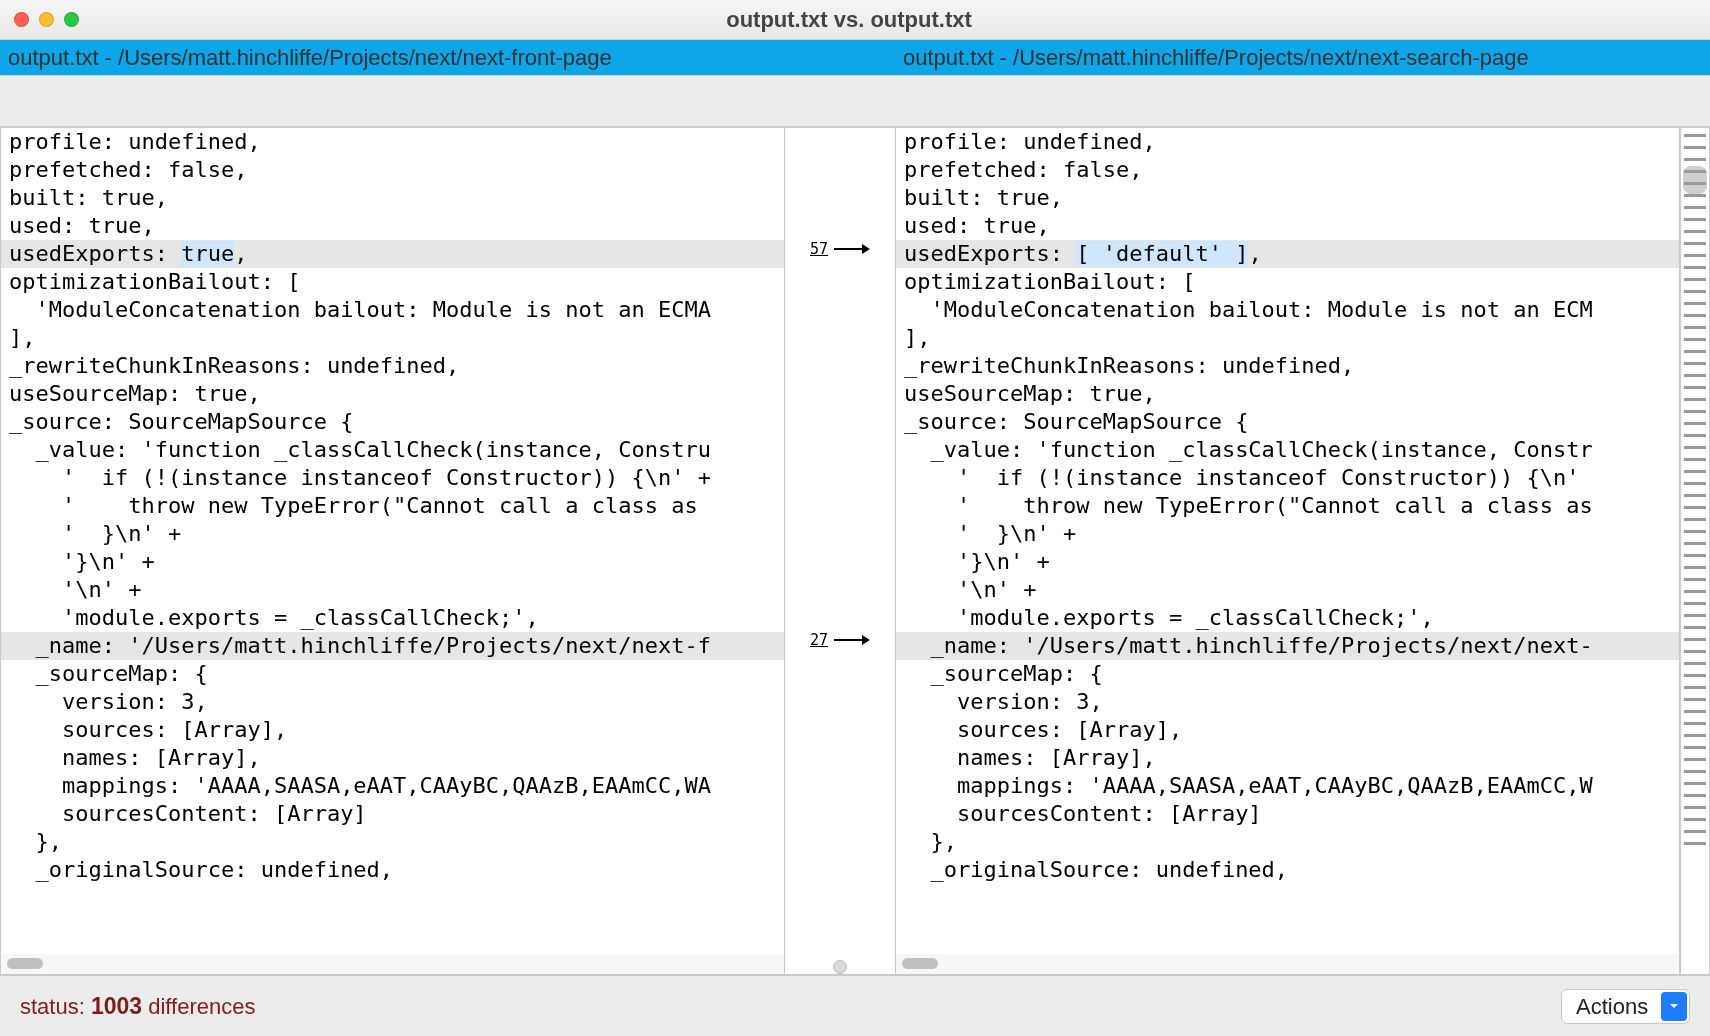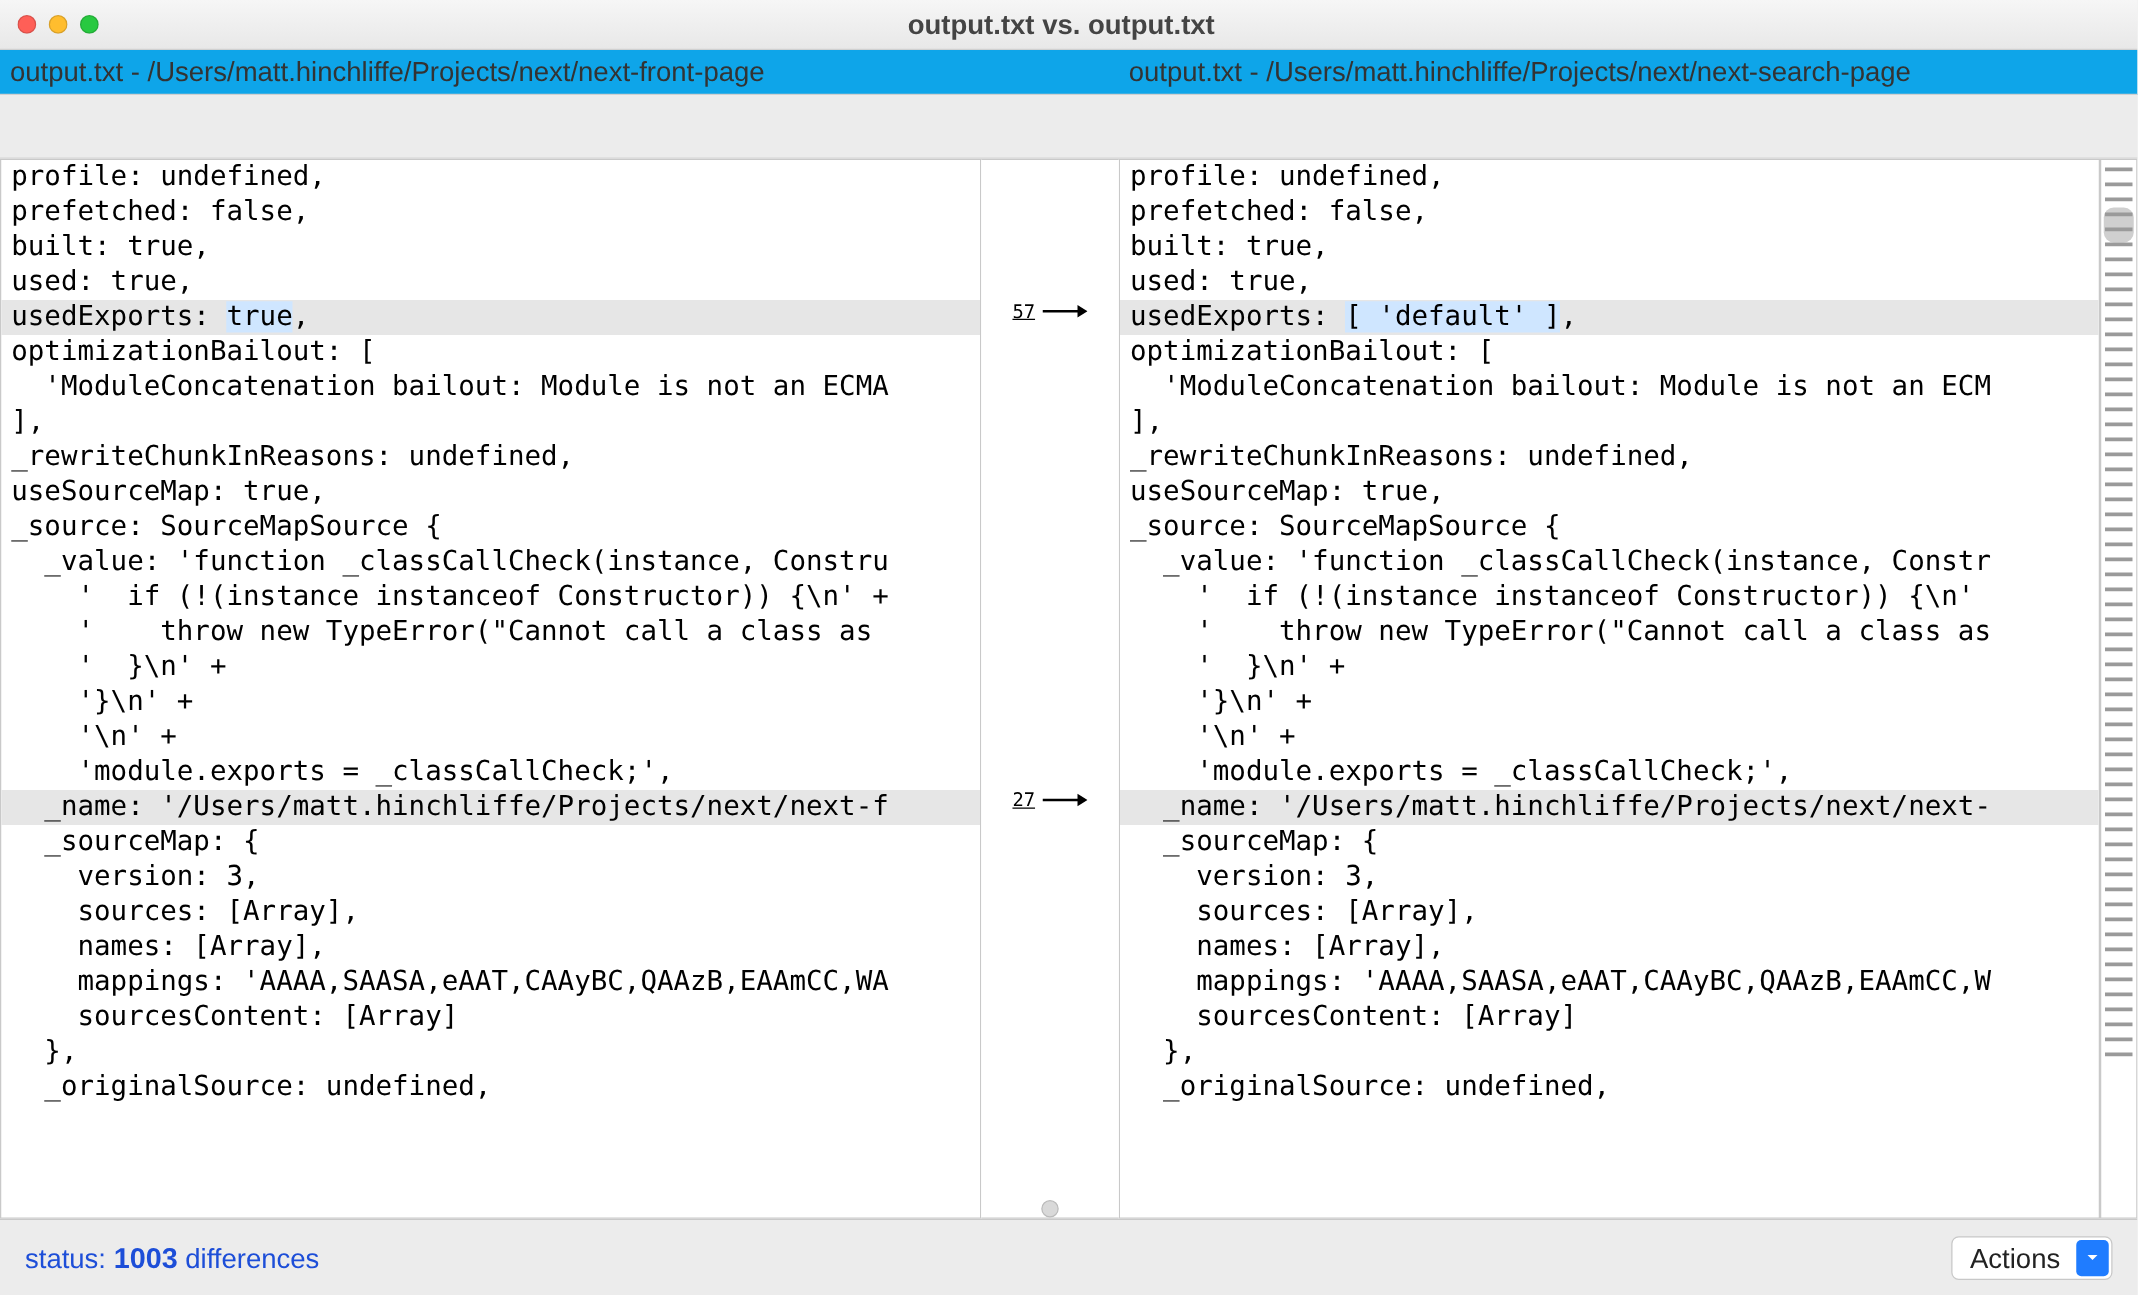--- a/index.html
+++ b/index.html
@@ -68,20 +68,21 @@
     border-bottom: 1px solid #c9c9c9;
     background: #fff;
     min-height: 0;
   }
   .pane {
     flex: 1;
     background: #fff;
     border: 1px solid #c9c9c9;
     overflow: hidden;
     display: flex;
+    flex-direction: column;
     min-width: 0;
   }
   .pane-content {
     flex: 1;
     font-family: "SF Mono", ui-monospace, Menlo, Consolas, monospace;
     font-size: 22px;
     line-height: 28px;
     white-space: pre;
     overflow: hidden;
   }
@@ -158,21 +159,21 @@
   .statusbar {
     height: 60px;
     display: flex;
     align-items: center;
     justify-content: space-between;
     padding: 0 20px;
     background: #ececec;
   }
   .status-left {
     font-size: 22px;
-    color: #1d4ed8;
+    color: #7f1d1d;
   }
   .status-left .count { font-weight: 600; font-size: 23px; }
   .actions-select {
     appearance: none;
     -webkit-appearance: none;
     font-size: 22px;
     padding: 4px 40px 4px 14px;
     border: 1px solid #c8c8c8;
     border-radius: 6px;
     background: #fff;

